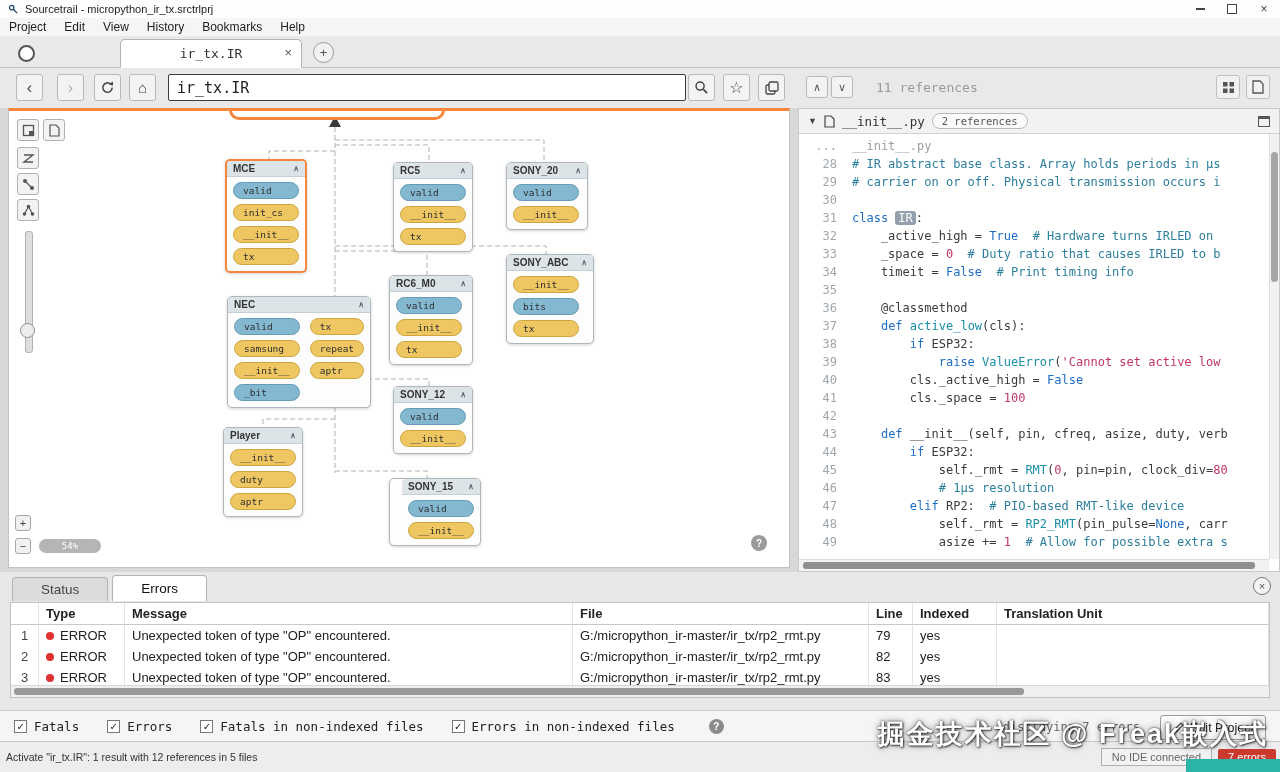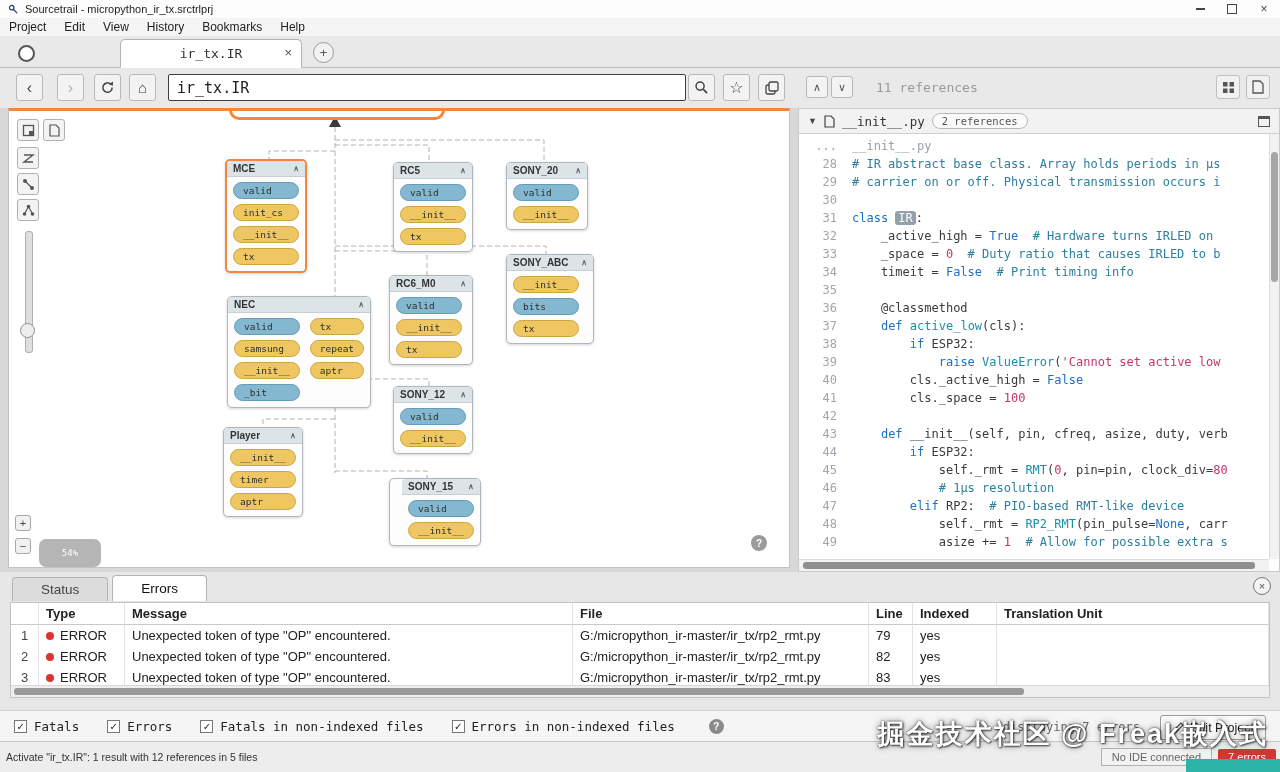--- a/index.html
+++ b/index.html
@@ -53,21 +53,21 @@
   .gnode-b{display:flex;padding:2px 1px 4px 1px;}
   .gcol{display:flex;flex-direction:column;}
   .pill{margin:2.5px 5px;padding:2px 9px;border-radius:9px;font-family:"DejaVu Sans Mono","Liberation Mono",monospace;font-size:9.5px;color:#2e2e2e;white-space:nowrap;}
   .pill-b{background:#84b8d1;border:1px solid #649bb6;}
   .pill-y{background:#eec763;border:1px solid #cda63f;}
 
   .gbtn{position:absolute;width:22px;height:22px;background:#f3f3f3;border:1px solid #b0b0b0;border-radius:3px;display:flex;align-items:center;justify-content:center;box-sizing:border-box;}
   .slider-track{position:absolute;left:16px;top:120px;width:6px;height:120px;background:#dedede;border:1px solid #b0b0b0;border-radius:3px;}
   .slider-thumb{position:absolute;left:11px;top:212px;width:15px;height:15px;border-radius:50%;background:#ededed;border:1px solid #8f8f8f;box-sizing:border-box;}
   .zbtn{position:absolute;width:16px;height:16px;background:#f1f1f1;border:1px solid #a8a8a8;border-radius:3px;display:flex;align-items:center;justify-content:center;font-size:11px;color:#444;box-sizing:border-box;}
-  .zoom-pill{position:absolute;left:30px;top:428px;width:62px;height:28px;background:#b5b5b5;border-radius:7px;color:#fff;font-family:"DejaVu Sans Mono","Liberation Mono",monospace;font-size:9px;display:flex;align-items:center;justify-content:center;}
+  .zoom-pill{position:absolute;left:30px;top:428px;width:62px;height:14px;background:#b5b5b5;border-radius:7px;color:#fff;font-family:"DejaVu Sans Mono","Liberation Mono",monospace;font-size:9px;display:flex;align-items:center;justify-content:center;}
   .help-circle{position:absolute;right:22px;bottom:16px;width:16px;height:16px;border-radius:50%;background:#9b9b9b;color:#fff;font-size:10px;font-weight:bold;display:flex;align-items:center;justify-content:center;}
 
   
   .code-panel{position:absolute;left:798px;top:0;right:0;height:464px;background:#fff;border:1px solid #c9c9c9;box-sizing:border-box;}
   .code-header{position:absolute;top:0;left:0;right:0;height:25px;background:#f2f2f2;border-bottom:1px solid #d0d0d0;display:flex;align-items:center;padding:0 9px;gap:7px;box-sizing:border-box;}
   .collapse-tri{font-size:9px;color:#444;}
   .badge{font-family:"DejaVu Sans Mono","Liberation Mono",monospace;font-size:10.5px;color:#555;background:#fafafa;border:1px solid #b9b9b9;border-radius:9px;padding:1px 9px;}
   .snip-max{margin-left:auto;width:12px;height:11px;border:1px solid #555;border-top:3px solid #555;box-sizing:border-box;}
   .code-area{position:absolute;top:25px;left:0;right:10px;bottom:12px;overflow:hidden;font-family:"DejaVu Sans Mono","Liberation Mono",monospace;font-size:12px;line-height:18px;color:#3b3b3b;padding-top:3px;}
   .code-line{display:flex;white-space:pre;}
@@ -325,21 +325,21 @@
             </div>
           </div>
           <div class="gnode" style="left: 214px; top: 316px; min-width: 78px;">
             <div class="gnode-h">
               <span>Player</span>
               <span class="gchev">∧</span>
             </div>
             <div class="gnode-b">
               <div class="gcol">
                 <span class="pill pill-y">__init__</span>
-                <span class="pill pill-y">timer</span>
+                <span class="pill pill-y">duty</span>
                 <span class="pill pill-y">aptr</span>
               </div>
             </div>
           </div>
           <div class="gnode" style="left: 380px; top: 367px; min-width: 80px; padding-left: 12px;">
             <div class="gnode-h">
               <span>SONY_15</span>
               <span class="gchev">∧</span>
             </div>
             <div class="gnode-b">

